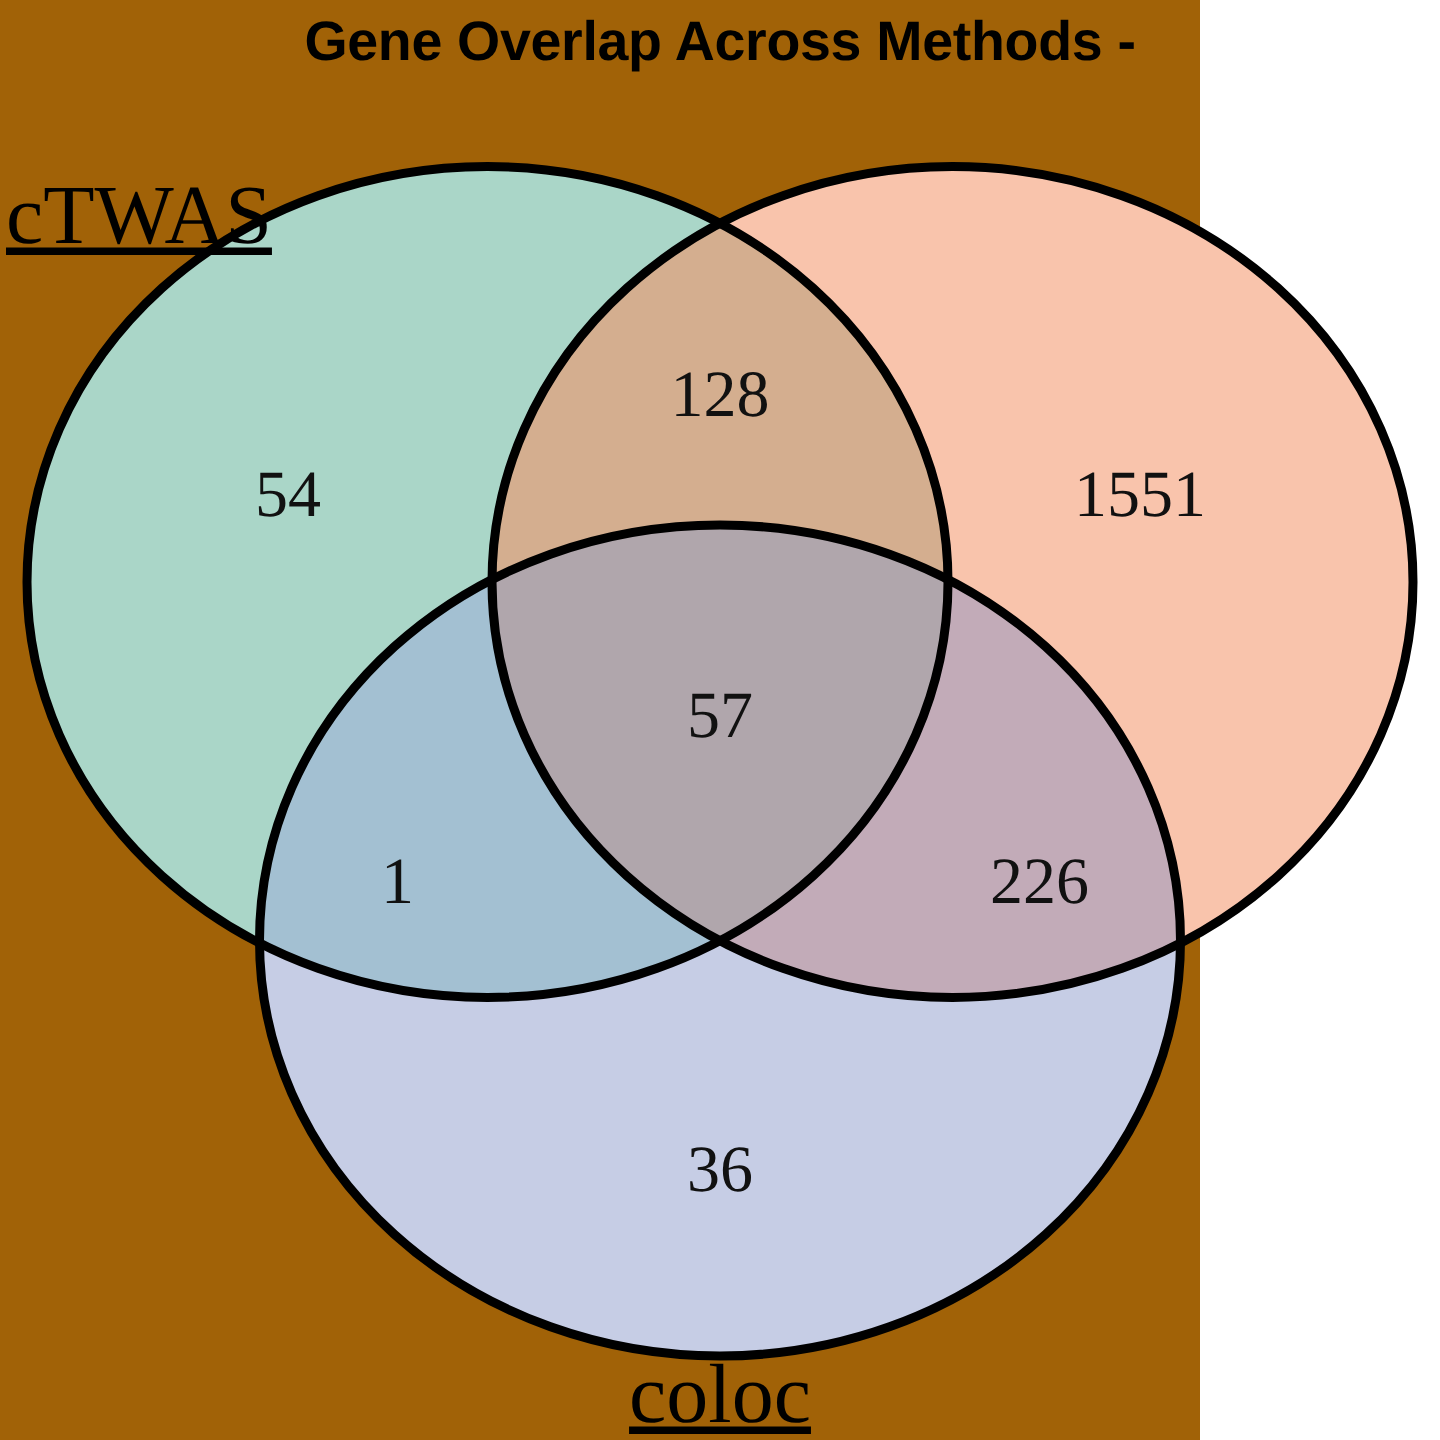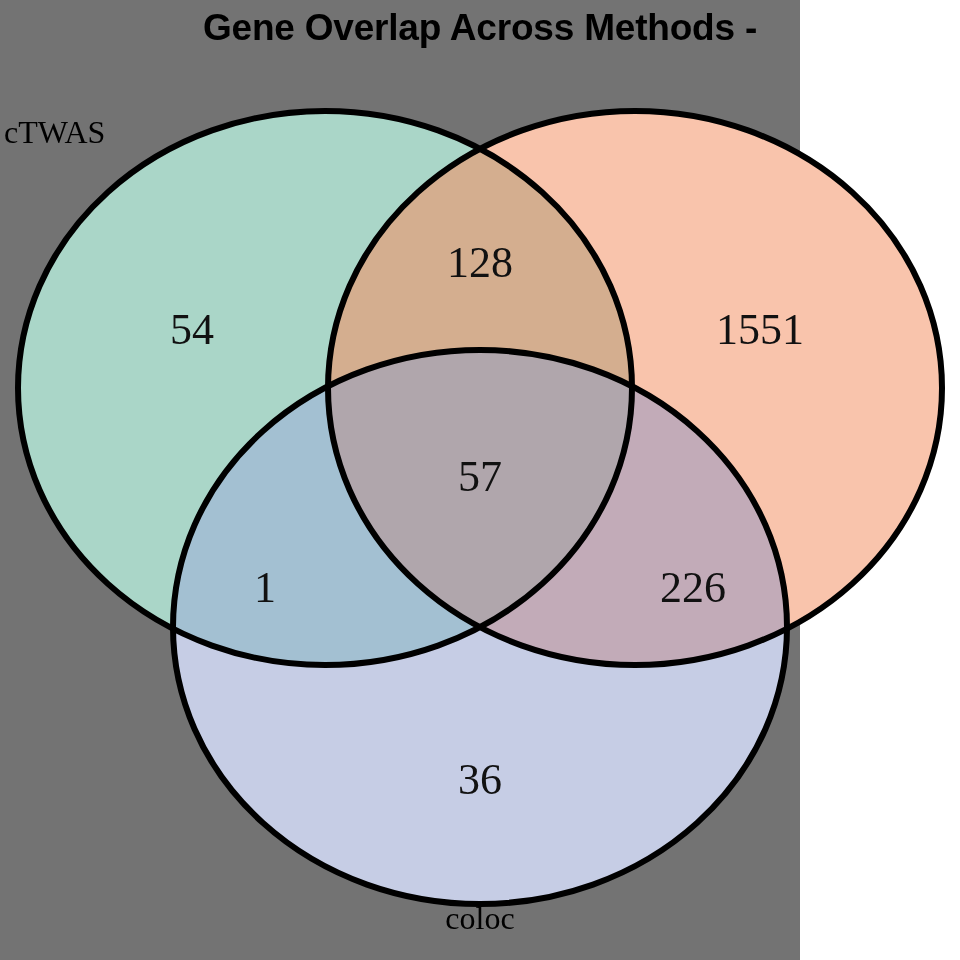--- a/index.html
+++ b/index.html
@@ -12,21 +12,21 @@
     width: 960px;
     height: 960px;
     overflow: hidden;
     font-family: "Liberation Serif", "DejaVu Serif", serif;
   }
 
   #venn-page {
     position: relative;
     width: 800px;
     height: 960px;
-    background: #737373;
+    background: #a16207;
   }
 
   
   #chart-title {
     position: absolute;
     top: 0;
     left: 0;
     width: 960px;
     text-align: center;
     font-family: "Liberation Sans", "DejaVu Sans", sans-serif;
@@ -49,24 +49,25 @@
     top: 0;
     left: 0;
     width: 960px;
     height: 960px;
   }
 
   
   .set-label {
     position: absolute;
     font-family: "Liberation Serif", "DejaVu Serif", serif;
-    font-size: 32px;
+    font-size: 56px;
     color: #000000;
     white-space: nowrap;
     line-height: 1;
+    text-decoration: underline;
   }
   #label-ctwas { left: 4px;  top: 116px; }
   #label-twas  { right: 8px; top: 116px; }
   #label-coloc { left: 0; top: 902px; width: 960px; text-align: center; }
 
   
   .region-count {
     position: absolute;
     font-family: "Liberation Serif", "DejaVu Serif", serif;
     font-size: 44px;

